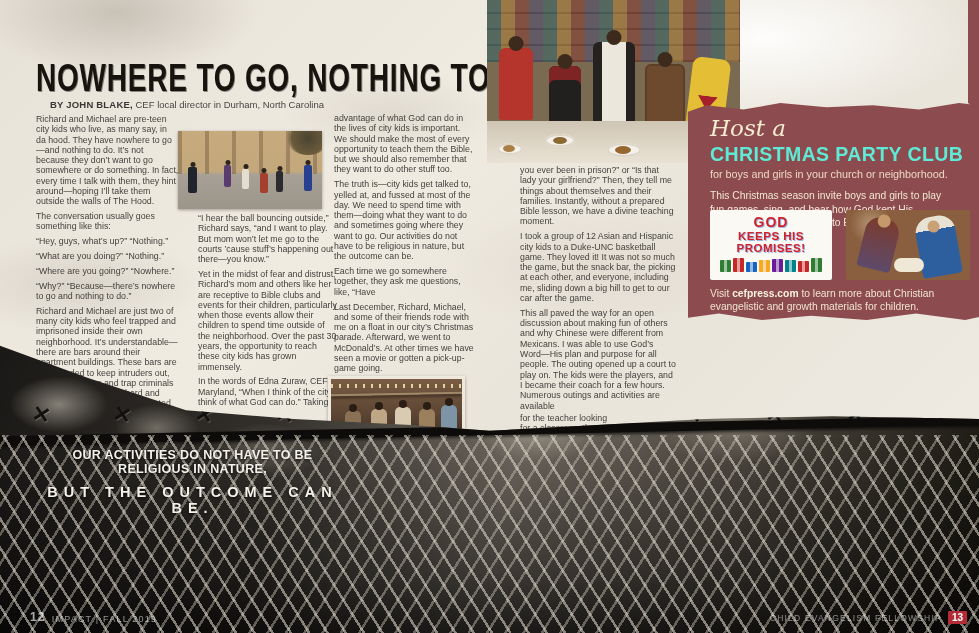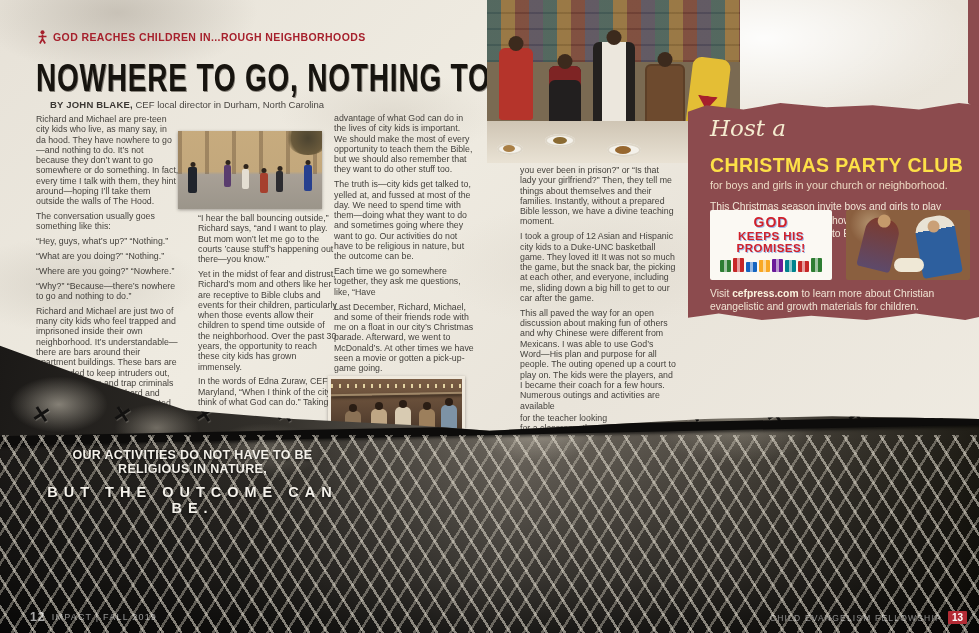--- a/index.html
+++ b/index.html
@@ -72,21 +72,21 @@
     border-radius:9px; transform:rotate(7deg); box-shadow:inset 0 -30px 0 rgba(0,0,0,.08); }
   .chair::after { content:""; position:absolute; left:9px; top:38px; width:20px; height:14px;
     background:#a6202c; clip-path:polygon(0 0,100% 0,50% 100%); }
   .edge-strip { position:absolute; right:0; top:0; width:11px; height:112px; background:#8c4b4e;
     clip-path:polygon(0 0,100% 0,100% 100%,60% 96%,0 92%); }
   
   .panel { position:absolute; left:688px; top:103px; width:308px; height:217px; background:#8c4b4e;
     clip-path:polygon(0 4%,6% 1%,18% 3%,30% 0,45% 2%,60% 1%,75% 3%,88% 0,100% 2%,100% 97%,90% 100%,74% 97%,58% 100%,40% 98%,24% 100%,10% 97%,0 99%);
     color:#f0e3d3; padding:12px 20px 0 22px; }
   .panel .script { font-family:"DejaVu Serif", serif; font-style:italic; font-size:23px; color:#f5ecd0; }
-  .panel .head { font-size:19.5px; font-weight:bold; letter-spacing:.4px; color:#fde047; margin-top:13px; }
+  .panel .head { font-size:19.5px; font-weight:bold; letter-spacing:.4px; color:#5eead4; margin-top:2px; }
   .panel .sub { font-size:10.8px; color:#ecd9c2; margin-top:2px; }
   .panel .body { font-size:10.3px; line-height:13.5px; margin-top:9px; color:#f2e6d6; width:238px; }
   .cards { position:absolute; left:22px; top:107px; display:flex; gap:14px; }
   .card-promises { width:122px; height:70px; background:#fbf9f3; border-radius:2px; text-align:center; padding-top:4px; }
   .card-promises .l1 { font-size:14px; font-weight:900; color:#d1202a; letter-spacing:1px; text-shadow:1px 1px 0 #9db8e8; }
   .card-promises .l2, .card-promises .l3 { font-size:11.5px; font-weight:900; color:#d1202a; letter-spacing:.5px; text-shadow:1px 1px 0 #9db8e8; }
   .gifts { display:flex; justify-content:center; align-items:flex-end; gap:2px; margin-top:4px; }
   .gift { width:11px; height:12px; border-radius:1px; }
   .gift::before { content:""; display:block; width:3px; height:100%; margin:0 auto; background:rgba(255,255,255,.55); }
   .card-nativity { width:124px; height:70px; position:relative; border-radius:2px; overflow:hidden;
@@ -123,41 +123,32 @@
     box-shadow:0 2px 3px rgba(0,0,0,.6); }
   .barbs { position:absolute; left:0; top:62px; width:100%; display:flex; justify-content:space-around;
     color:#121110; font-size:22px; font-weight:bold; text-shadow:1px 1px 1px rgba(240,235,225,.25); }
   .barbs span { transform:rotate(12deg); }
   .pullquote { position:absolute; left:35px; top:108px; width:315px; text-align:center; color:#f4f1ea;
     text-shadow:0 1px 3px rgba(0,0,0,.8); }
   .pullquote .q1 { font-size:12.5px; font-weight:900; letter-spacing:.3px; }
   .pullquote .q2 { font-size:14.5px; font-weight:900; letter-spacing:6px; margin-top:8px; }
   
   .folio-left { position:absolute; left:30px; bottom:9px; font-size:9px; letter-spacing:1.2px;
-    color:rgba(255,255,255,.55); display:flex; align-items:center; gap:6px; }
+    color:rgba(255,255,255,.55); display:flex; align-items:flex-end; gap:6px; }
   .folio-left .num { font-size:12px; font-weight:bold; color:rgba(255,255,255,.65); }
   .folio-right { position:absolute; right:12px; bottom:9px; display:flex; align-items:center; gap:6px;
     font-size:8.5px; letter-spacing:1.2px; color:rgba(255,255,255,.5); }
   .folio-right .badge { background:#b32b35; color:#fff; font-size:10px; font-weight:bold; letter-spacing:0;
     padding:1px 4px; border-radius:1px; }
 </style>
 </head>
 <body>
 
 <div class="page">
 
-  <div class="kicker">
-    <span>
-      <svg width="11" height="14" viewBox="0 0 11 14">
-        <circle cx="5.5" cy="2.3" r="2" fill="#a6202c"></circle>
-        <path d="M5.5 4.5 L5.5 9 M1.5 6.5 L9.5 6.5 M5.5 9 L2.8 13.5 M5.5 9 L8.2 13.5" stroke="#a6202c" stroke-width="1.7" fill="none"></path>
-      </svg>
-    </span>
-    <span>GOD REACHES CHILDREN IN...ROUGH NEIGHBORHOODS</span>
-  </div>
 
   <div class="title-wrap">NOWHERE TO GO, NOTHING TO DO</div>
   <div class="byline">
     <b>BY JOHN BLAKE,</b><span> CEF local director in Durham, North Carolina</span>
   </div>
 
   <div class="col c1">
     <p class="bp">Richard and Michael are pre-teen city kids who live, as many say, in da hood. They have nowhere to go—and nothing to do. It’s not because they don’t want to go somewhere or do something. In fact, every time I talk with them, they hint around—hoping I’ll take them outside the walls of The Hood.</p>
     <p class="bp">The conversation usually goes something like this:</p>
     <p class="bp">“Hey, guys, what’s up?”  “Nothing.”</p>

